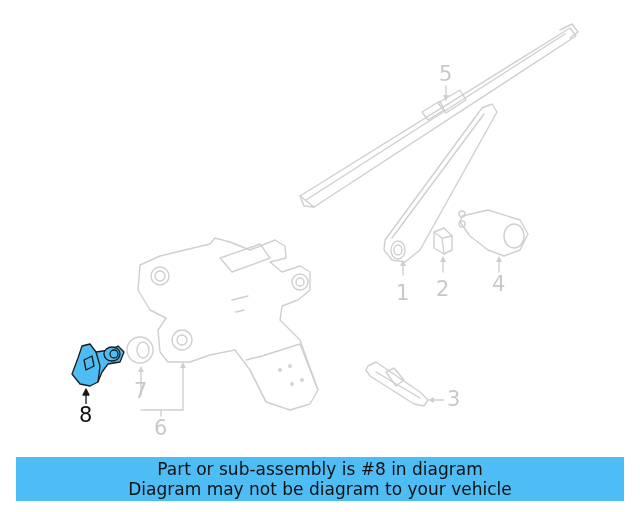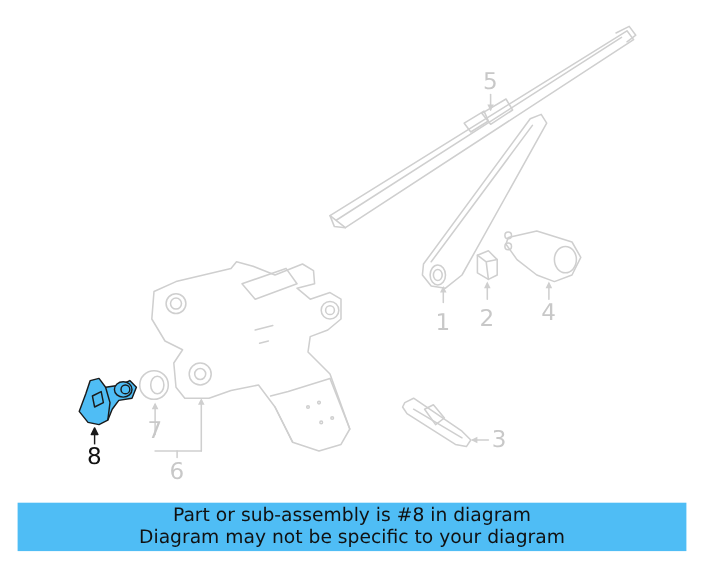--- a/index.html
+++ b/index.html
@@ -111,14 +111,14 @@
   <span class="label" style="left:436px; top:279px;">2</span>
   <span class="label" style="left:492px; top:274px;">4</span>
   <span class="label" style="left:447px; top:389px;">3</span>
   <span class="label" style="left:134px; top:381px;">7</span>
   <span class="label" style="left:154px; top:418px;">6</span>
   <span class="label active" style="left:79px; top:405px;">8</span>
 </div>
 
 <div class="banner">
   <div>Part or sub-assembly is #8 in diagram</div>
-  <div>Diagram may not be specific to your diagram</div>
+  <div>Diagram may not be diagram to your vehicle</div>
 </div>
 
 </body></html>

